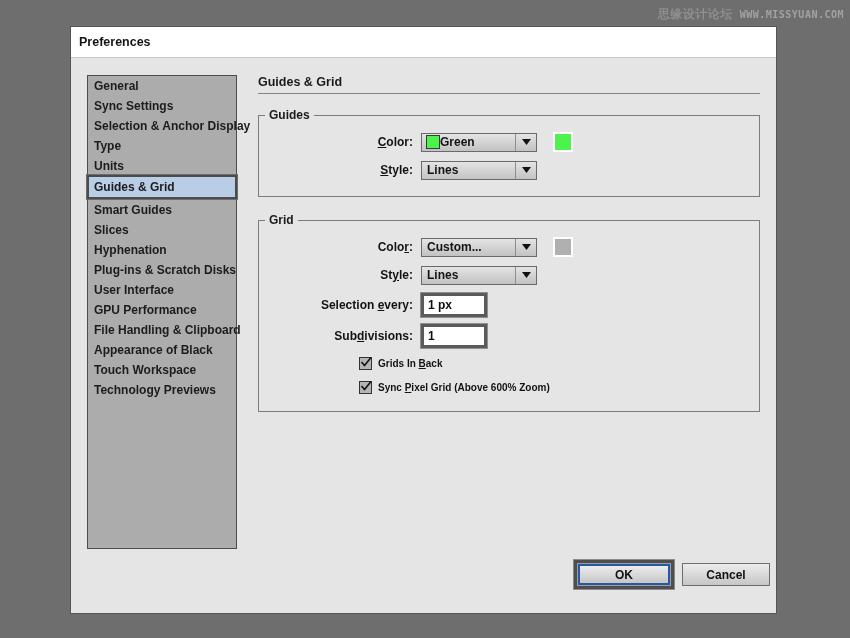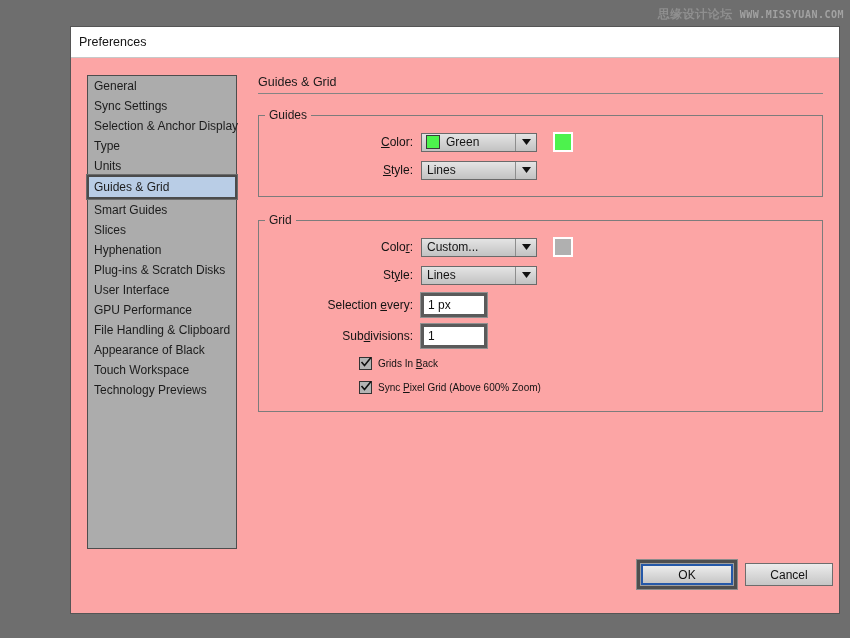--- a/index.html
+++ b/index.html
@@ -41,26 +41,27 @@
     font-size: 10px;
     font-weight: bold;
     color: #a2a2a2;
   }
 
   
   #dialog {
     position: absolute;
     left: 71px;
     top: 27px;
-    width: 768px;
+    width: 705px;
     height: 586px;
-    background: #fca5a5;
+    background: #e5e5e5;
     box-shadow: 0 0 0 1px #555;
     display: flex;
     flex-direction: column;
+    font-weight: bold;
   }
   #titlebar {
     height: 31px;
     background: #ffffff;
     display: flex;
     align-items: center;
     padding-left: 8px;
     box-sizing: border-box;
     border-bottom: 1px solid #c8c8c8;
   }
@@ -166,21 +167,20 @@
     color: #141414;
   }
   .combo .cswatch {
     width: 12px;
     height: 12px;
     margin-left: 4px;
     border: 1px solid #3a3a3a;
     flex: none;
   }
   .combo .ctext {
-    margin-left: 6px;
     white-space: nowrap;
     overflow: hidden;
   }
   .combo .carrow {
     position: absolute;
     right: 0;
     top: 0;
     bottom: 0;
     width: 20px;
     border-left: 1px solid #8d8d8d;

